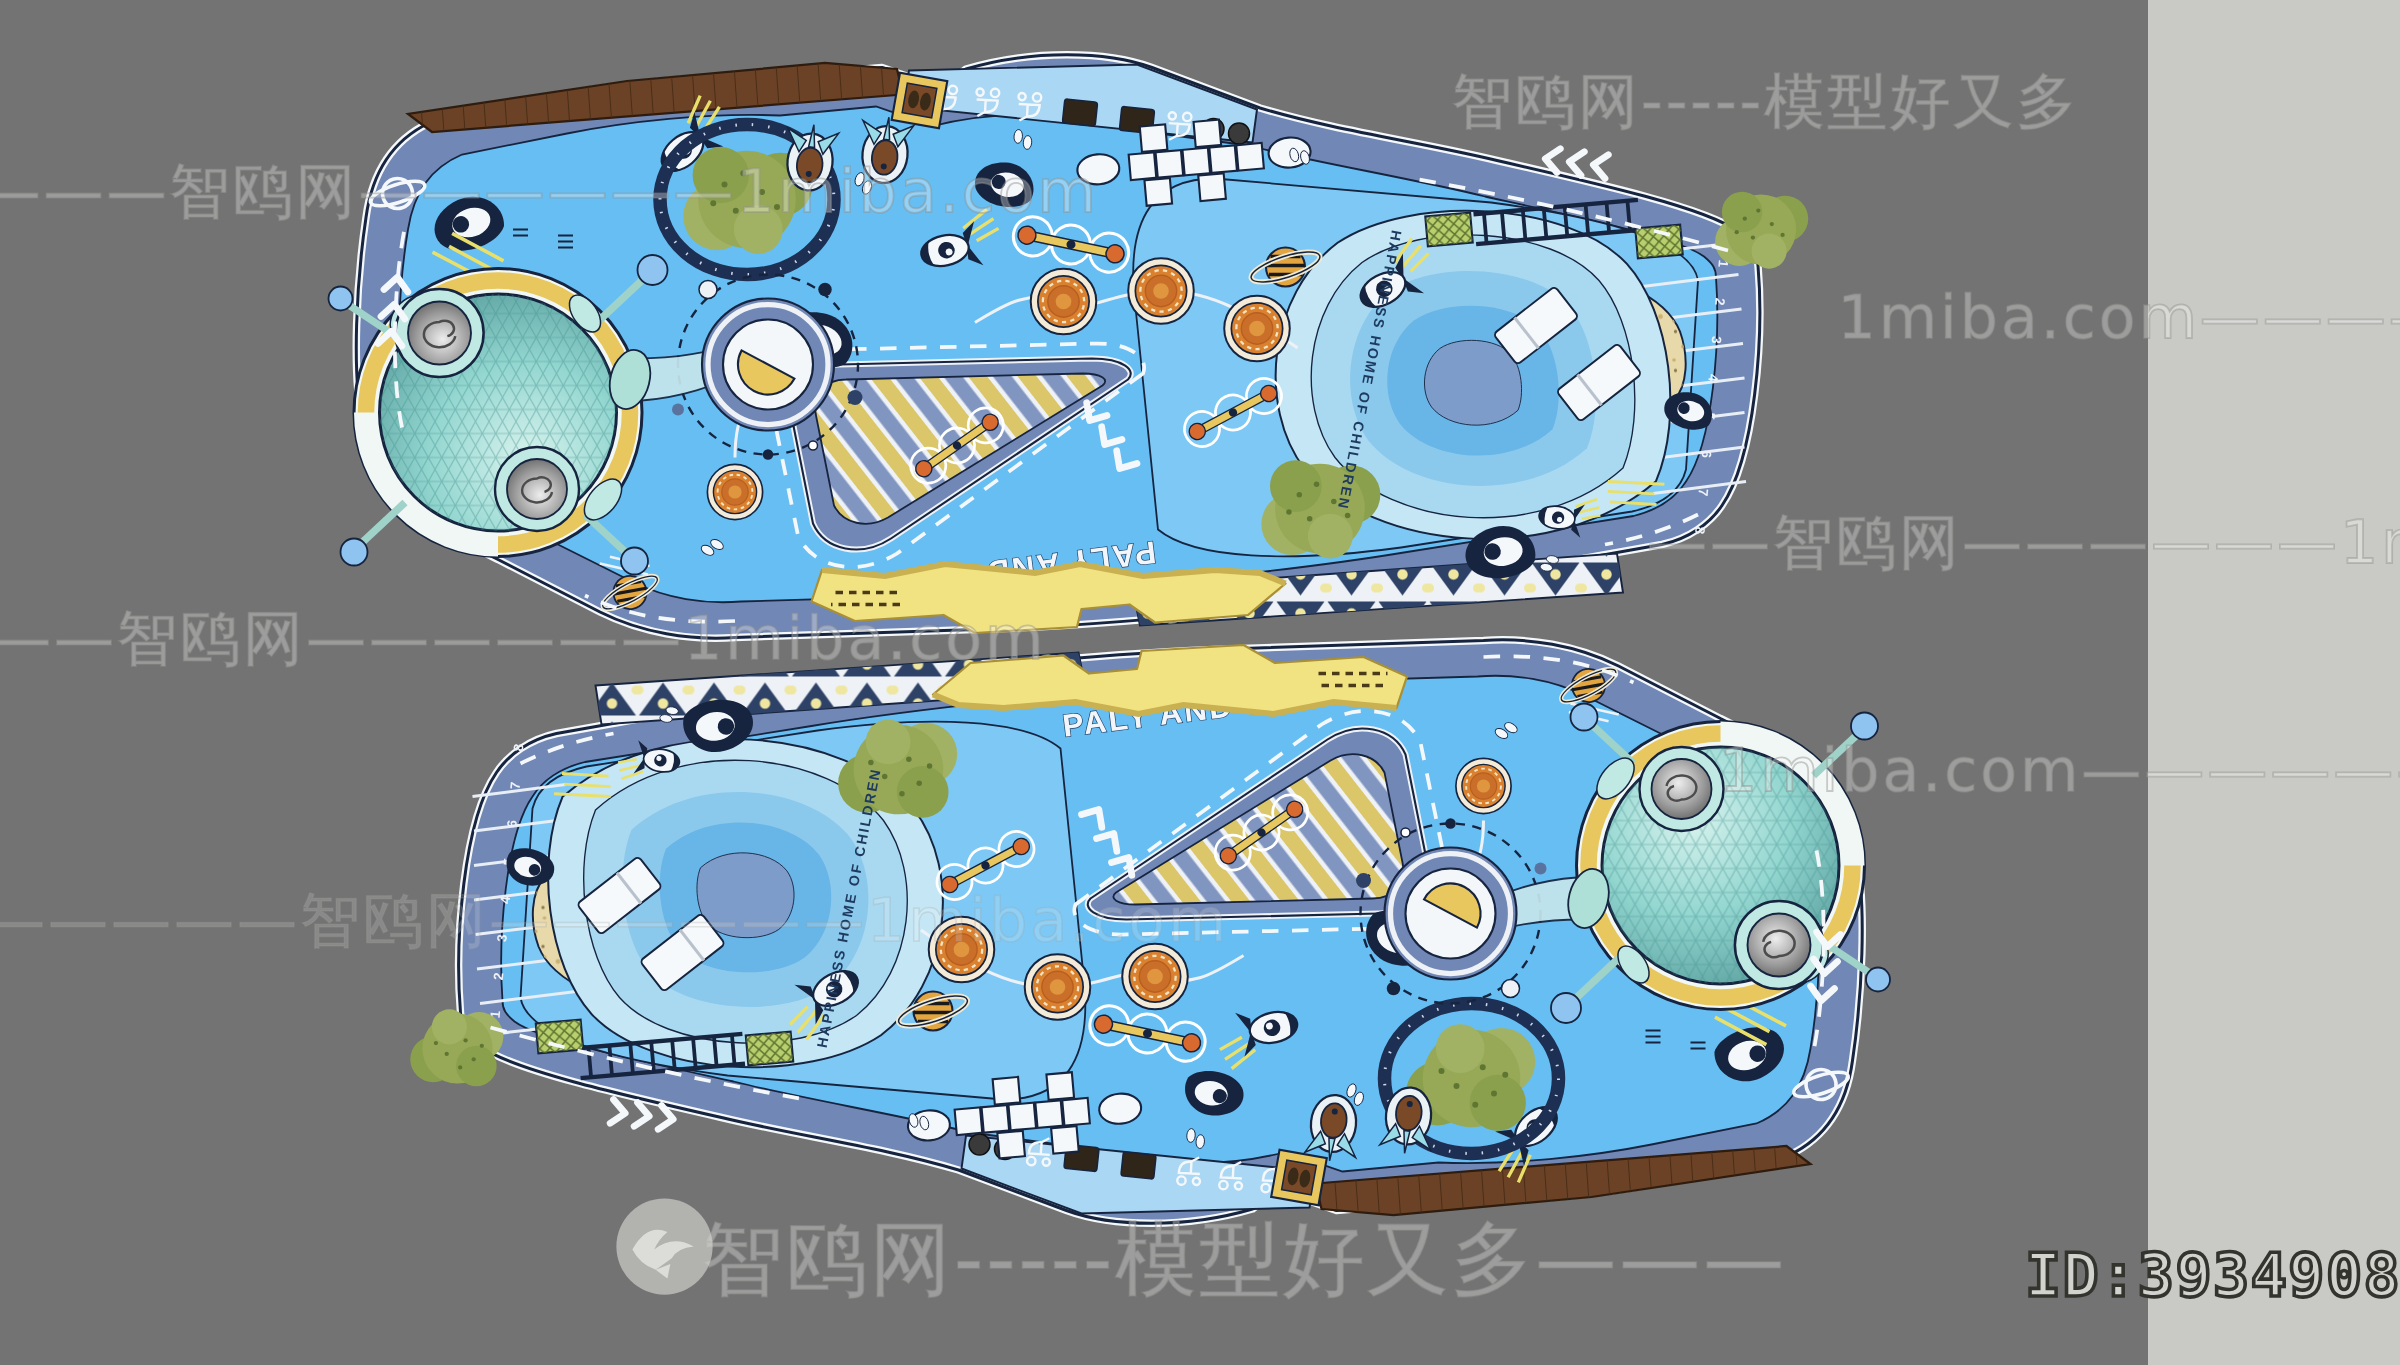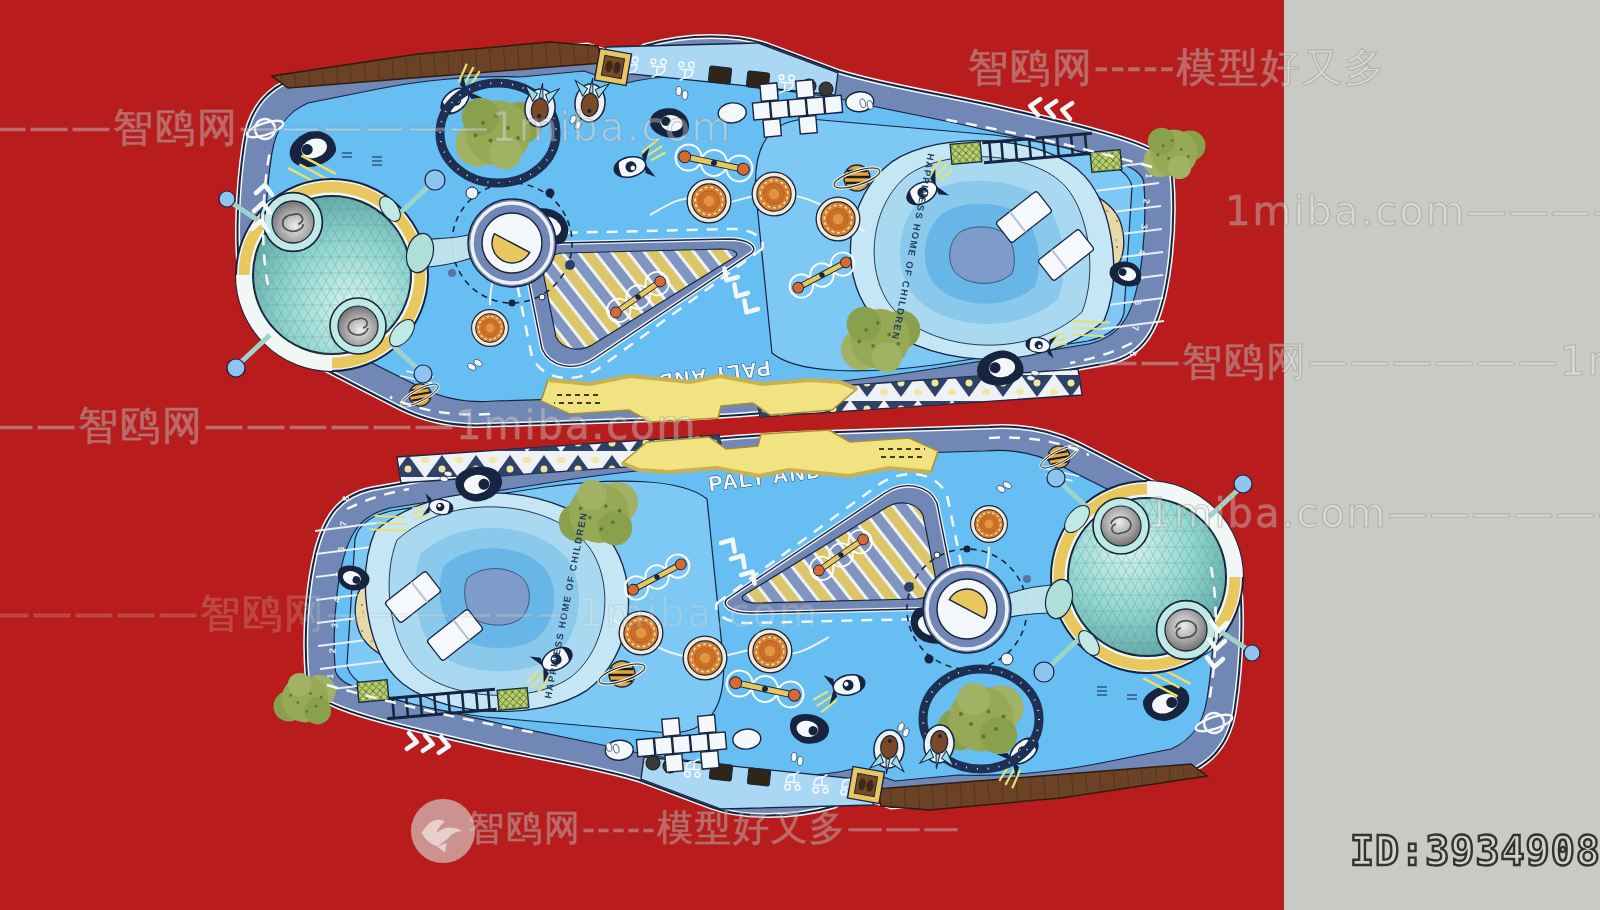--- a/index.html
+++ b/index.html
@@ -1,17 +1,17 @@
 <!DOCTYPE html>
 <html><head>
 <meta charset="utf-8">
 <style>
   html,body{margin:0;padding:0;}
   body{width:1600px;height:910px;overflow:hidden;background:#c9c9c5;font-family:"Liberation Sans",sans-serif;}
-  .stage{position:relative;width:1284px;height:910px;background:#b91c1c;}
+  .stage{position:relative;width:1432px;height:910px;background:#737373;}
   .scene{position:absolute;left:0;top:0;}
   .wm{position:absolute;white-space:nowrap;color:rgba(255,255,255,0.30);
       -webkit-text-stroke:1.2px rgba(145,145,140,0.45);
       font-family:"DejaVu Sans","Liberation Sans",sans-serif;
       font-size:40px;letter-spacing:2px;pointer-events:none;user-select:none;}
   .wm.faint{color:rgba(255,255,255,0.16);-webkit-text-stroke:1px rgba(160,160,155,0.25);}
   .wm-logo{position:absolute;left:1292px;top:706px;font-size:86px;font-weight:bold;letter-spacing:8px;
       color:#e3e3df;-webkit-text-stroke:2px #8f8f8b;font-family:"DejaVu Sans","Liberation Sans",sans-serif;}
   .wm-id{position:absolute;left:1350px;top:828px;font-size:40px;font-weight:bold;letter-spacing:1px;
       color:#d2d2ce;-webkit-text-stroke:2.4px #34342f;font-family:"DejaVu Sans Mono","Liberation Mono",monospace;}
@@ -420,21 +420,21 @@
 <use href="#pg" transform="translate(289,427)"></use>
 </svg>
 
 <div class="wm" style="left:968px;top:40px;">智鸥网-----模型好又多</div>
 <div class="wm" style="left:-55px;top:100px;">————智鸥网——————1miba.com</div>
 <div class="wm" style="left:1225px;top:184px;">1miba.com——————智鸥网—</div>
 <div class="wm" style="left:1098px;top:334px;">——智鸥网——————1miba.com</div>
 <div class="wm" style="left:-48px;top:398px;">———智鸥网——————1miba.com</div>
 <div class="wm" style="left:1146px;top:486px;">1miba.com——————智鸥网——————</div>
 <div class="wm faint" style="left:-10px;top:586px;">—————智鸥网——————1miba.com</div>
-<div class="wm" style="left:468px;top:804px;font-size:36px;">智鸥网-----模型好又多———</div>
+<div class="wm" style="left:468px;top:804px;font-size:54px;">智鸥网-----模型好又多———</div>
 
 <svg class="bird" viewBox="-36 -36 72 72">
   <circle r="33" fill="#d6d6d2" opacity="0.75"></circle>
   <path d="M -22,2 Q -12,-16 2,-10 Q -4,-5 -7,2 Q 6,-8 20,0 Q 9,1 5,8 L -6,16 Q -17,12 -22,2 Z" fill="#efefeb"></path>
   <path d="M -6,16 L 2,22 L 4,12 Z" fill="#efefeb"></path>
 </svg>
 
 <div class="wm-id">ID:393490842</div>
 
 </div>

